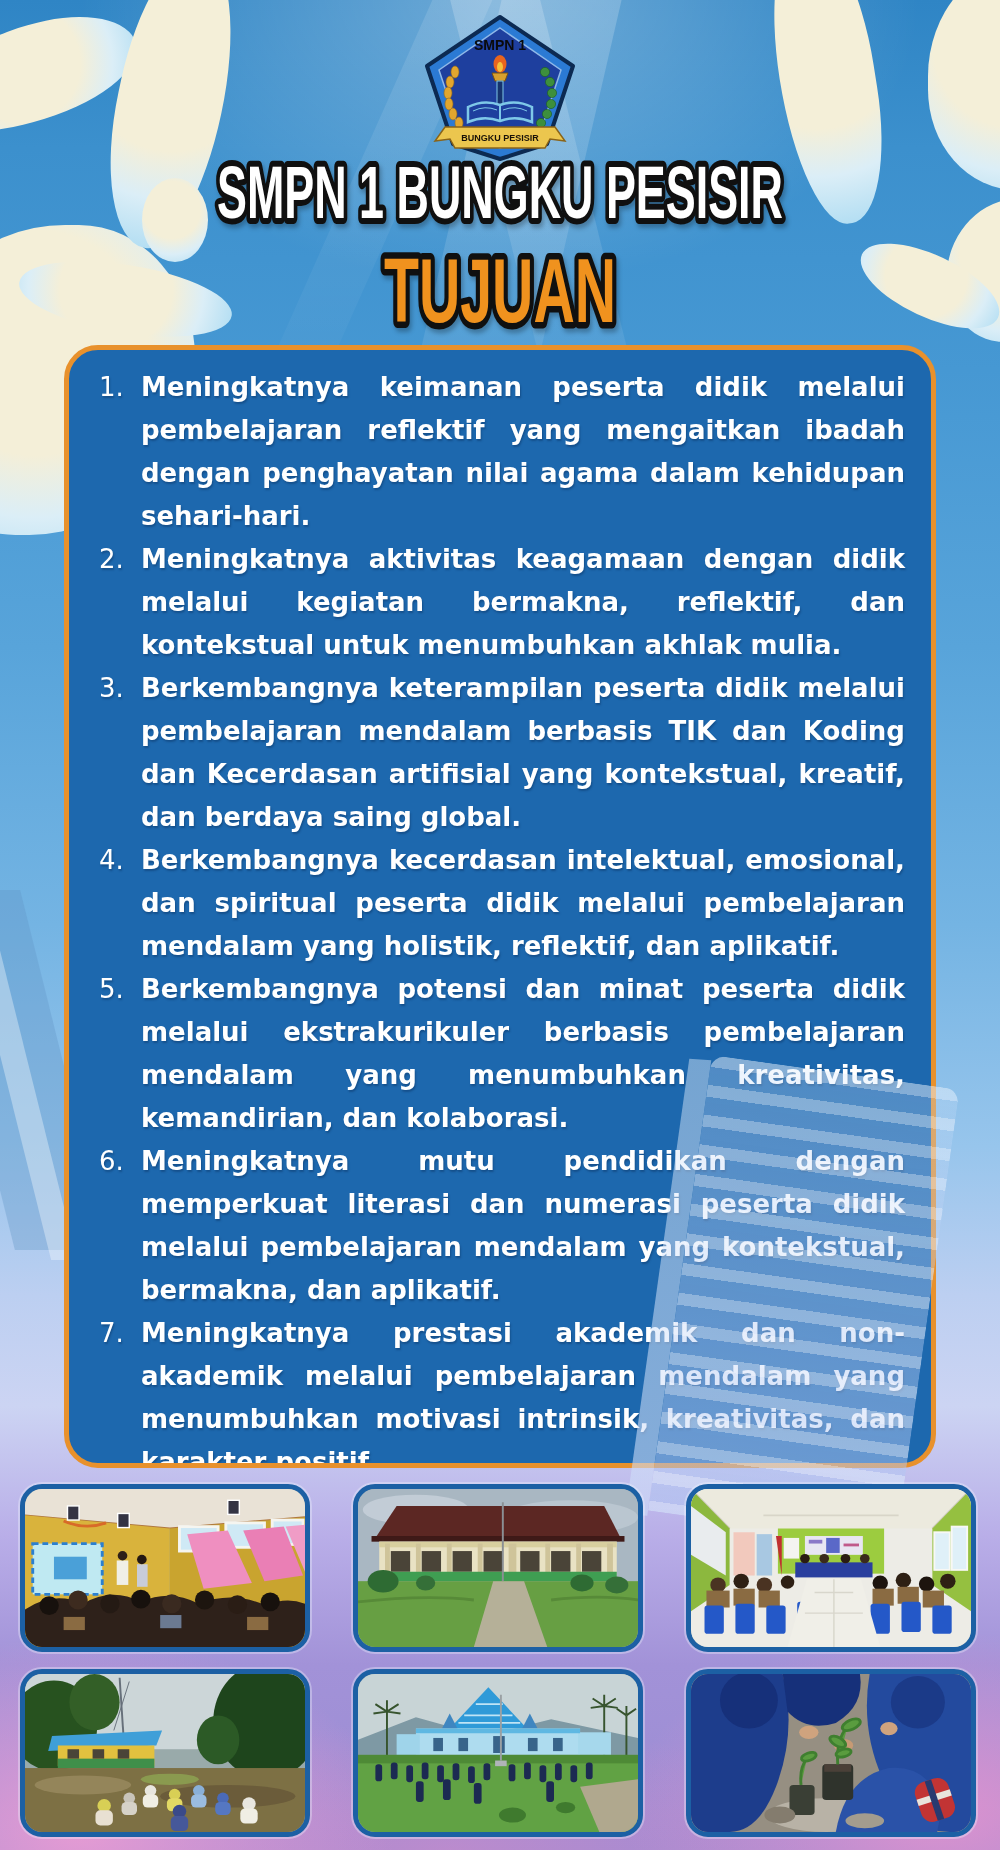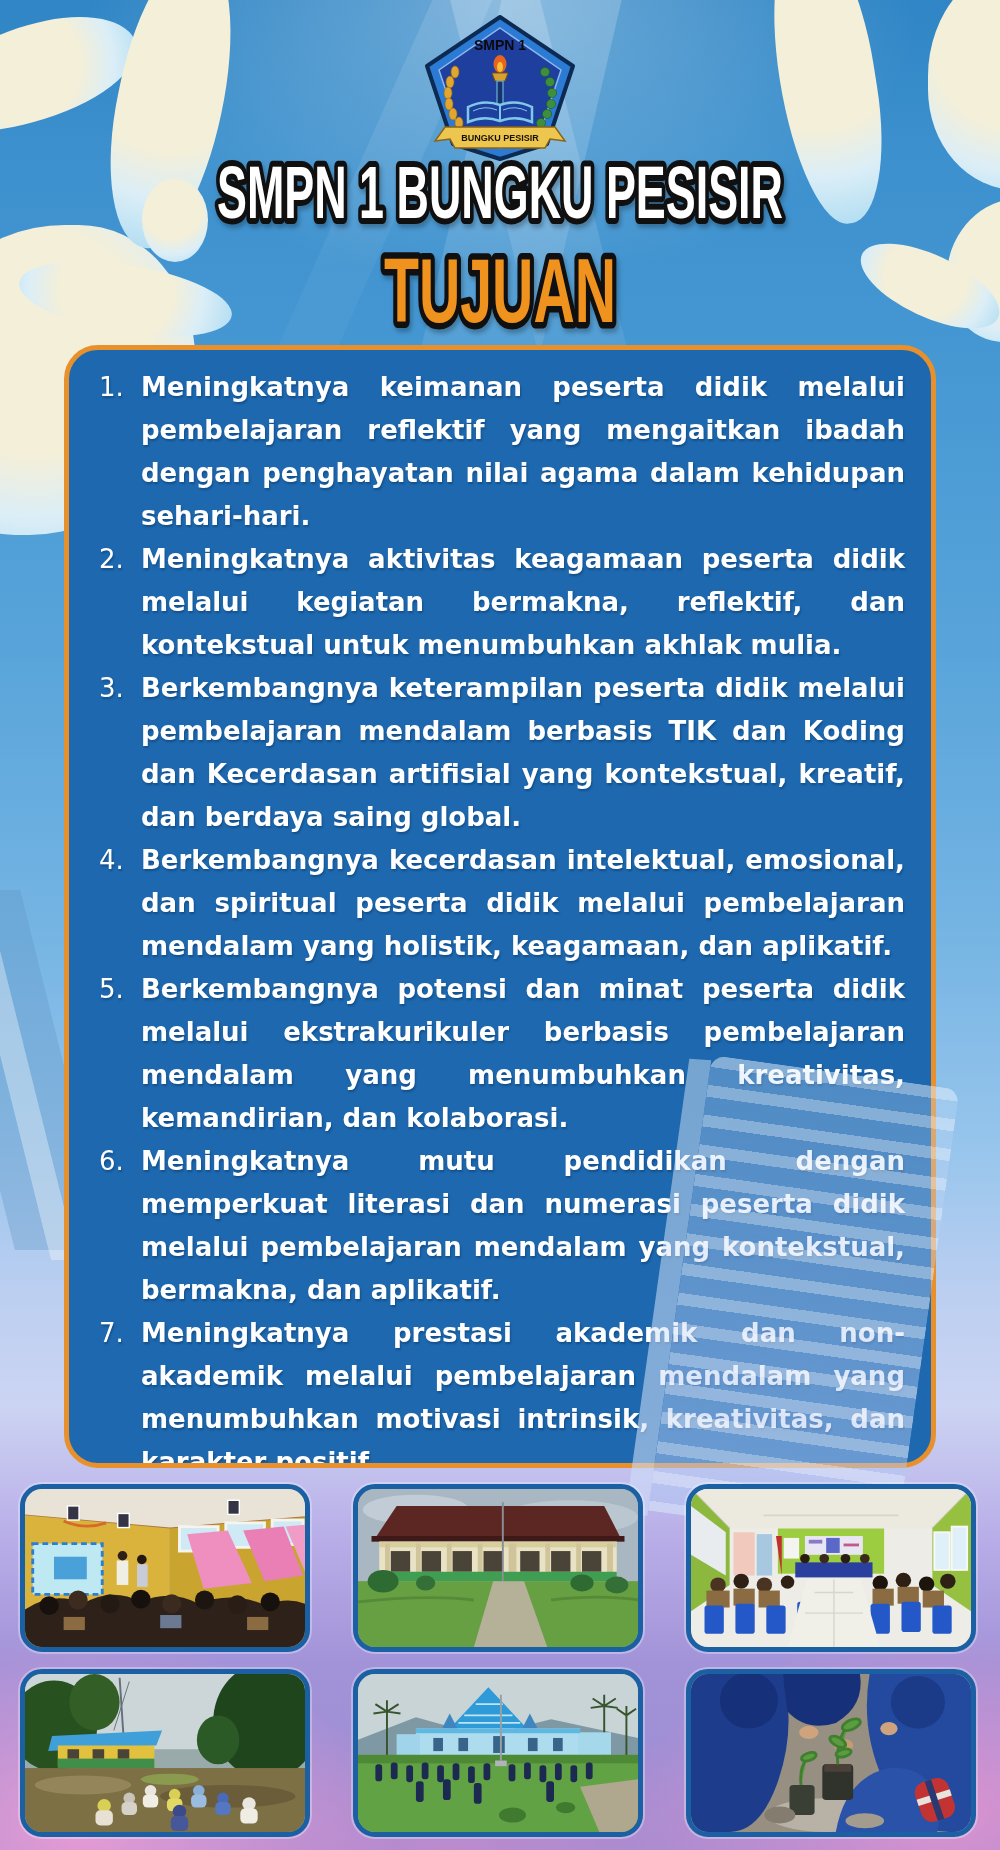--- a/index.html
+++ b/index.html
@@ -135,29 +135,29 @@
     <text x="500" y="84" text-anchor="middle" font-family="Liberation Sans, sans-serif" font-weight="bold" font-size="90" textLength="232" lengthAdjust="spacingAndGlyphs" fill="#f0921e" stroke="#101010" stroke-width="13" stroke-linejoin="round" paint-order="stroke fill">TUJUAN</text>
   </svg>
 
   <div class="panel">
     <div class="goal">
       <span class="goal-num">1.</span>
       <div class="goal-text">Meningkatnya keimanan peserta didik melalui pembelajaran reflektif yang mengaitkan ibadah dengan penghayatan nilai agama dalam kehidupan sehari-hari.</div>
     </div>
     <div class="goal">
       <span class="goal-num">2.</span>
-      <div class="goal-text">Meningkatnya aktivitas keagamaan peserta didik melalui kegiatan bermakna, reflektif, dan kontekstual untuk menumbuhkan akhlak mulia.</div>
+      <div class="goal-text">Meningkatnya aktivitas keagamaan dengan didik melalui kegiatan bermakna, reflektif, dan kontekstual untuk menumbuhkan akhlak mulia.</div>
     </div>
     <div class="goal">
       <span class="goal-num">3.</span>
       <div class="goal-text">Berkembangnya keterampilan peserta didik melalui pembelajaran mendalam berbasis TIK dan Koding dan Kecerdasan artifisial yang kontekstual, kreatif, dan berdaya saing global.</div>
     </div>
     <div class="goal">
       <span class="goal-num">4.</span>
-      <div class="goal-text">Berkembangnya kecerdasan intelektual, emosional, dan spiritual peserta didik melalui pembelajaran mendalam yang holistik, keagamaan, dan aplikatif.</div>
+      <div class="goal-text">Berkembangnya kecerdasan intelektual, emosional, dan spiritual peserta didik melalui pembelajaran mendalam yang holistik, reflektif, dan aplikatif.</div>
     </div>
     <div class="goal">
       <span class="goal-num">5.</span>
       <div class="goal-text">Berkembangnya potensi dan minat peserta didik melalui ekstrakurikuler berbasis pembelajaran mendalam yang menumbuhkan kreativitas, kemandirian, dan kolaborasi.</div>
     </div>
     <div class="goal">
       <span class="goal-num">6.</span>
       <div class="goal-text">Meningkatnya mutu pendidikan dengan memperkuat literasi dan numerasi peserta didik melalui pembelajaran mendalam yang kontekstual, bermakna, dan aplikatif.</div>
     </div>
     <div class="goal">

